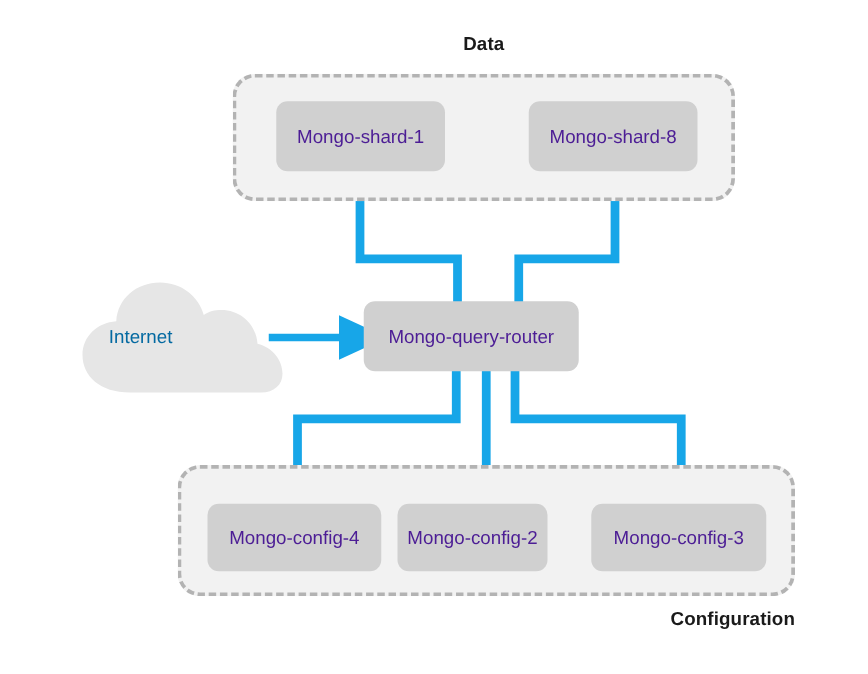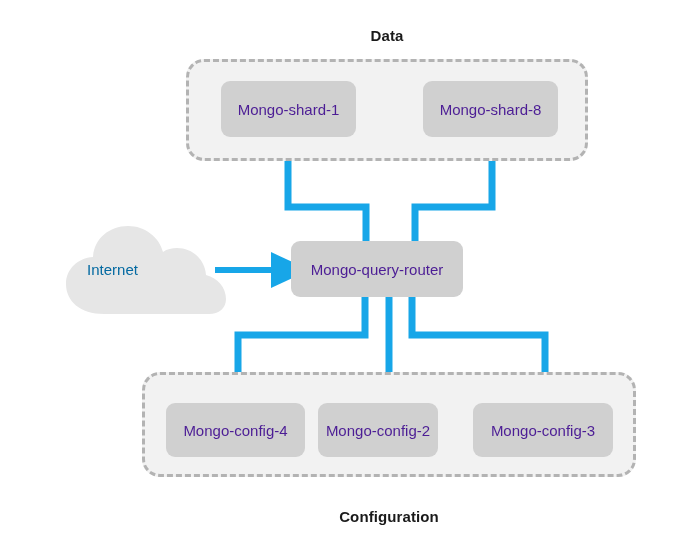--- a/index.html
+++ b/index.html
@@ -56,22 +56,23 @@
     color: #1a1a1a;
     letter-spacing: 0.1px;
   }
   #caption-data {
     left: 186px;
     top: 27px;
     width: 402px;
   }
   #caption-config {
     left: 142px;
-    top: 508px;
+    top: 487px;
     width: 494px;
+    text-align: right;
   }
 
   
   .node {
     position: absolute;
     background: #d0d0d0;
     border-radius: 9px;
     display: flex;
     align-items: center;
     justify-content: center;

